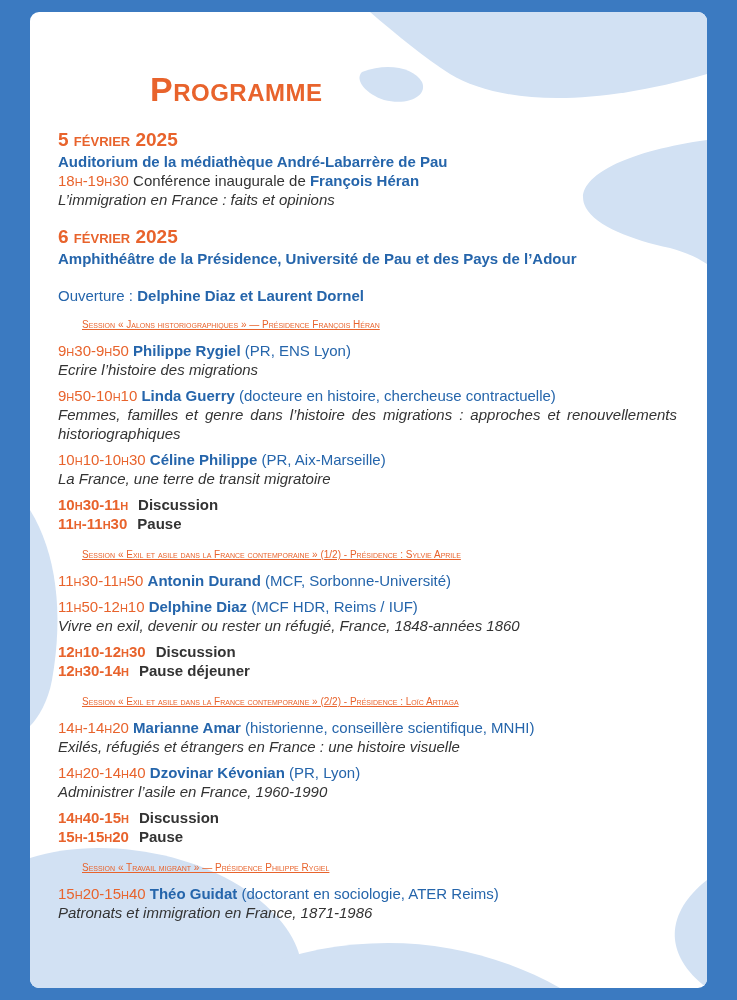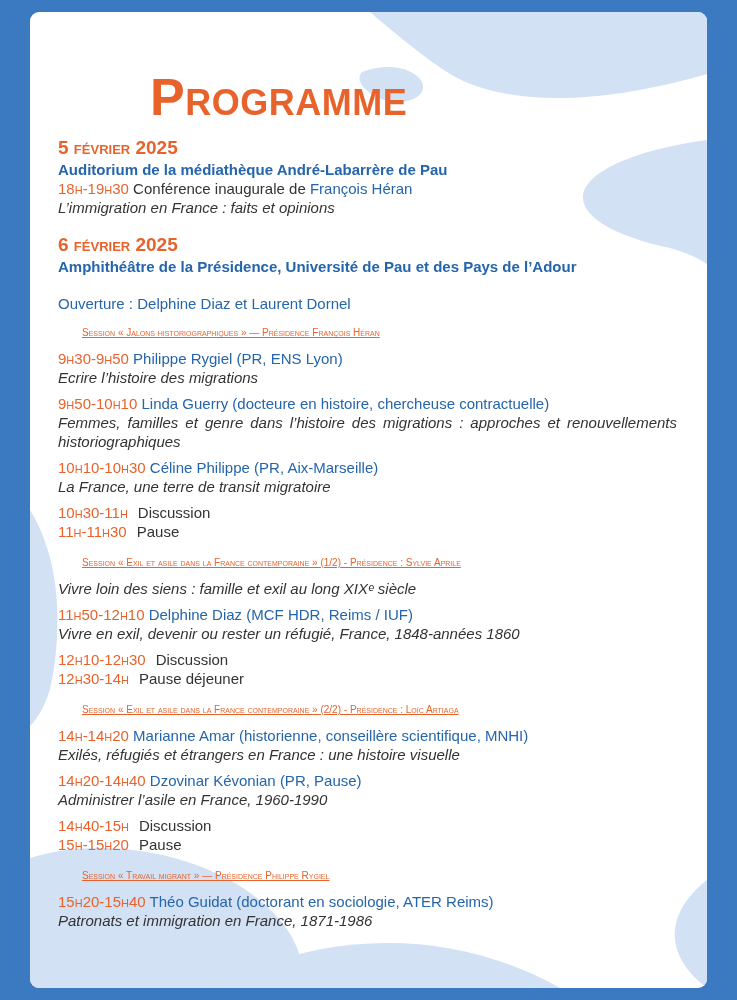--- a/index.html
+++ b/index.html
@@ -21,50 +21,50 @@
   }
   .bg { position:absolute; left:0; top:0; width:677px; height:976px; }
   .bg path { fill: var(--shape, #d2e1f3); }
   .content {
     position:relative;
     padding:46px 30px 0 28px;
     font-size:15px;
     line-height:19px;
   }
   .title {
-    margin:16px 0 16px 92px;
-    font-size:52px; line-height:46px;
+    margin:8px 0 16px 92px;
+    font-size:34px; line-height:46px;
     font-weight:700;
     font-variant:small-caps;
     letter-spacing:0.5px;
     color: var(--accent, #e8632c);
   }
   .date {
     font-size:19px; line-height:24px;
     font-weight:700;
     font-variant:small-caps;
     color: var(--accent, #e8632c);
   }
   .venue { font-weight:700; color: var(--blue, #2565ab); }
   .day { margin-bottom:16px; }
   .time { font-variant:small-caps; color: var(--accent, #e8632c); }
-  .name { font-weight:400; color: var(--blue, #2565ab); }
+  .name { font-weight:700; color: var(--blue, #2565ab); }
   .aff  { color: var(--blue, #2565ab); text-align: center; }
   .plain { color: var(--ink, #333333); }
   .talk { margin-bottom:7px; }
   .talk-title { font-style:italic; text-align:justify; }
   .session-header {
     font-variant:small-caps;
     color: var(--accent, #e8632c);
     margin:10px 0 7px 24px;
     white-space:nowrap;
     font-size:10px;
     text-decoration:underline;
   }
-  .breaks { margin:2px 0 12px 0; }
+  .breaks { margin:2px 0 12px 0;font-weight:bold; }
   .break-line .break-label { margin-left:10px; color: var(--ink, #333333); }
 </style>
 </head>
 <body>
 
 <div class="page">
 
   <svg class="bg" viewBox="0 0 677 976" aria-hidden="true">
     <path d="M340,0 L677,0 L677,62 C560,96 470,92 420,62 C395,46 368,24 340,0 Z"></path>
     <path d="M332,60 C358,50 384,56 392,70 C398,84 378,94 354,88 C336,82 324,68 332,60 Z"></path>
@@ -135,21 +135,25 @@
         <span class="time">10h30-11h</span><span class="break-label">Discussion</span>
       </div>
       <div class="break-line">
         <span class="time">11h-11h30</span><span class="break-label">Pause</span>
       </div>
     </div>
 
     <div class="session-header">Session « Exil et asile dans la France contemporaine » (1/2) - Présidence : Sylvie Aprile</div>
 
     <div class="talk">
-      <div class="talk-title">Vivre loin des siens : famille et exil au long XIXᵉ siècle</div>
+      <div>
+        <span class="time">11h30-11h50</span>
+        <span class="name">Antonin Durand</span>
+        <span class="aff">(MCF, Sorbonne-Université)</span>
+      </div>
     </div>
 
     <div class="talk">
       <div>
         <span class="time">11h50-12h10</span>
         <span class="name">Delphine Diaz</span>
         <span class="aff">(MCF HDR, Reims / IUF)</span>
       </div>
       <div class="talk-title">Vivre en exil, devenir ou rester un réfugié, France, 1848-années 1860</div>
     </div>
@@ -171,21 +175,21 @@
         <span class="name">Marianne Amar</span>
         <span class="aff">(historienne, conseillère scientifique, MNHI)</span>
       </div>
       <div class="talk-title">Exilés, réfugiés et étrangers en France : une histoire visuelle</div>
     </div>
 
     <div class="talk">
       <div>
         <span class="time">14h20-14h40</span>
         <span class="name">Dzovinar Kévonian</span>
-        <span class="aff">(PR, Pause)</span>
+        <span class="aff">(PR, Lyon)</span>
       </div>
       <div class="talk-title">Administrer l’asile en France, 1960-1990</div>
     </div>
 
     <div class="breaks">
       <div class="break-line">
         <span class="time">14h40-15h</span><span class="break-label">Discussion</span>
       </div>
       <div class="break-line">
         <span class="time">15h-15h20</span><span class="break-label">Pause</span>

